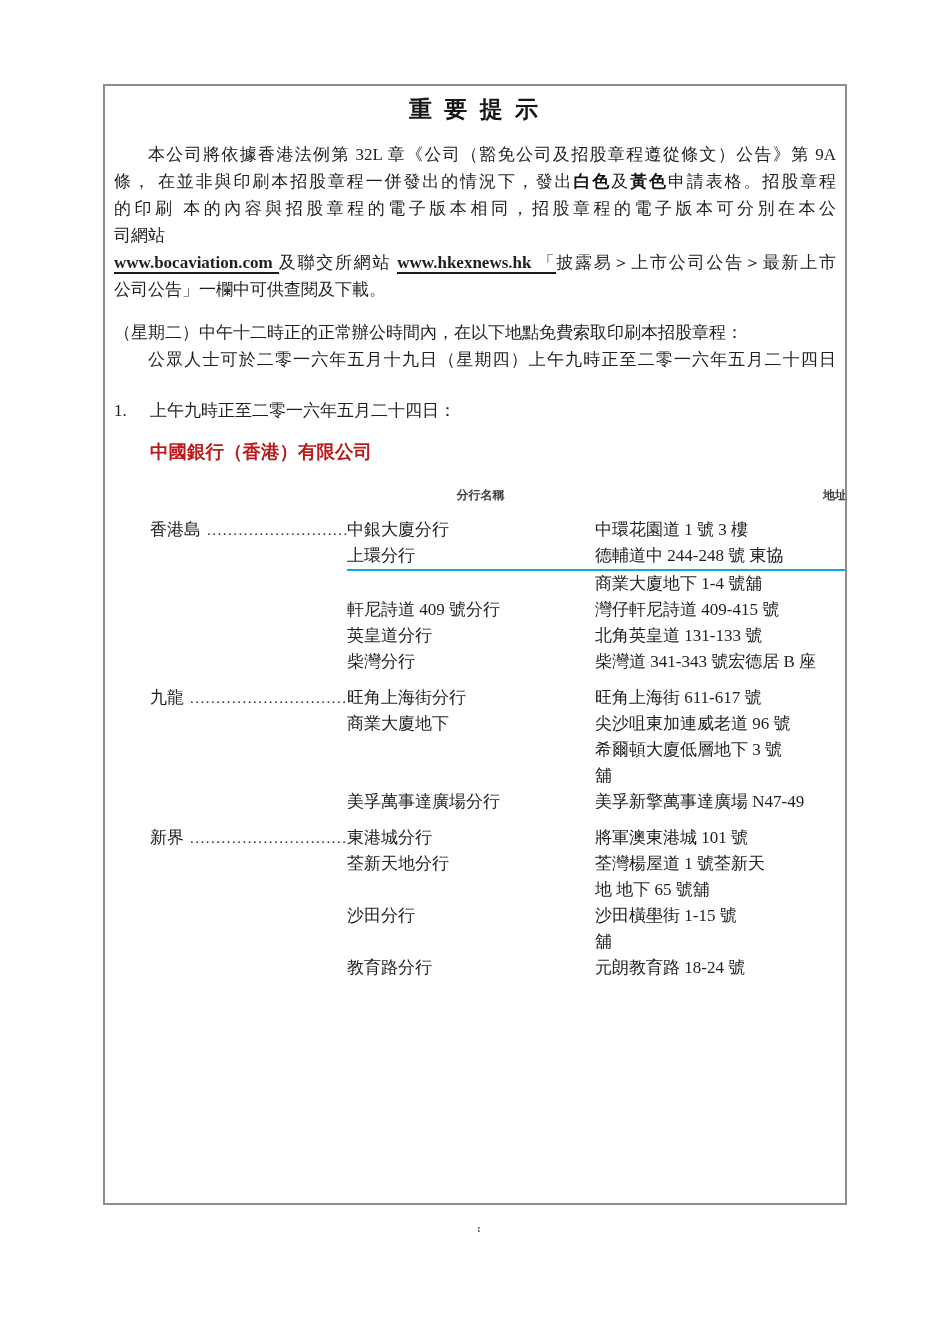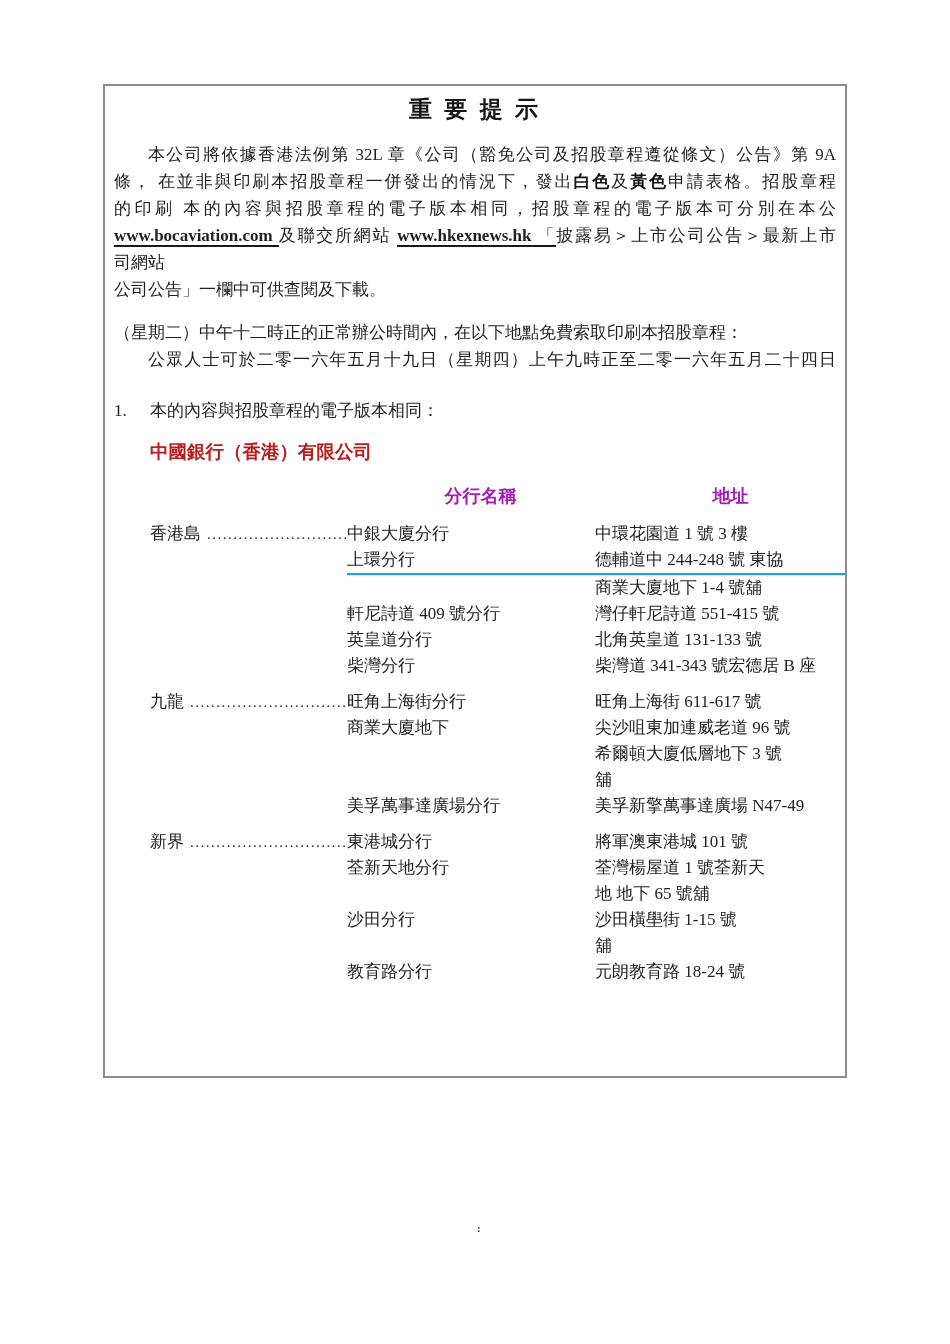--- a/index.html
+++ b/index.html
@@ -8,21 +8,21 @@
     background:#ffffff;
     font-family:"Liberation Serif","DejaVu Serif",serif;
     color:#1f1f1f;
     position:relative;
     -webkit-font-smoothing:antialiased;
   }
   .page{position:absolute;inset:0;background:#ffffff;}
   .border-box{
     position:absolute;
     left:103px;top:84px;
-    width:744px;height:994px;
+    width:744px;height:1121px;
     border:2px solid #8c8c8c;
     box-sizing:border-box;
     padding:0 9px;
     overflow:hidden;
   }
   .doc-title{
     margin:8px 0 0 0;
     text-align:center;
     font-family:"Liberation Sans","DejaVu Sans",sans-serif;
     font-weight:bold;
@@ -43,24 +43,24 @@
     margin:15px 0 0 36px;
     font-family:"Liberation Sans","DejaVu Sans",sans-serif;
     font-weight:bold;
     font-size:18.5px;
     color:#b91c1c;
   }
   .btable{margin:20px 0 0 36px;font-size:17px;}
   .thead{display:flex;margin-bottom:13px;}
   .thead .hc1{width:197px;flex:0 0 197px;}
   .thead .hc2{width:248px;flex:0 0 248px;text-align:center;}
-  .thead .hc3{width:252px;flex:0 0 252px;text-align:center;}
+  .thead .hc3{width:252px;flex:0 0 252px;text-align:right;}
   .th-label{
     font-family:"Liberation Sans","DejaVu Sans",sans-serif;
-    font-weight:bold;font-size:18px;color:#a21caf;margin-left:19px;
+    font-weight:bold;font-size:12px;color:#404040;margin-left:19px;
   }
   .tgroup{margin-bottom:10px;}
   .trow{display:flex;align-items:flex-start;}
   .cell-region{width:197px;flex:0 0 197px;display:flex;align-items:flex-start;overflow:hidden;line-height:26px;}
   .region-name{white-space:nowrap;padding-right:6px;}
   .dots{flex:1;overflow:hidden;white-space:nowrap;letter-spacing:1.5px;font-size:15px;color:#2a2a2a;}
   .cell-branch{width:248px;flex:0 0 248px;line-height:26px;}
   .cell-address{width:252px;flex:0 0 252px;line-height:26px;}
   .aline,.bline{display:block;white-space:nowrap;}
   .trow.u-row .bline.first,.trow.u-row .aline.first{border-bottom:2px solid #0ea5e9;}
@@ -74,33 +74,33 @@
 
 <div class="page">
   <div class="border-box">
 
     <h1 class="doc-title">重 要 提 示</h1>
 
     <div class="para">
         <span class="pline just indent"><span>本公司將依據香港法例第 32L 章《公司（豁免公司及招股章程遵從條文）公告》第 9A</span></span>
         <span class="pline just"><span>條， 在並非與印刷本招股章程一併發出的情況下，發出</span><span class="seg-b">白色</span><span>及</span><span class="seg-b">黃色</span><span>申請表格。招股章程</span></span>
         <span class="pline just"><span>的印刷 本的內容與招股章程的電子版本相同，招股章程的電子版本可分別在本公</span></span>
+        <span class="pline"><span>司網站</span></span>
         <span class="pline just"><span class="seg-bu">www.bocaviation.com </span><span>及聯交所網站 </span><span class="seg-bu">www.hkexnews.hk</span><span class="seg-u"> 「</span><span>披露易＞上市公司公告＞最新上市</span></span>
-        <span class="pline"><span>司網站</span></span>
         <span class="pline"><span>公司公告」一欄中可供查閱及下載。</span></span>
       </div>
 
     <div class="para">
         <span class="pline"><span>（星期二）中午十二時正的正常辦公時間內，在以下地點免費索取印刷本招股章程：</span></span>
         <span class="pline just indent"><span>公眾人士可於二零一六年五月十九日（星期四）上午九時正至二零一六年五月二十四日</span></span>
       </div>
 
     <div class="list-row">
       <span class="list-num">1.</span>
-      <span class="list-text">本的內容與招股章程的電子版本相同：</span>
+      <span class="list-text">上午九時正至二零一六年五月二十四日：</span>
     </div>
 
     <div class="bank-heading">中國銀行（香港）有限公司</div>
 
     <div class="btable">
       <div class="thead">
         <div class="hc1"></div>
         <div class="hc2"><span class="th-label">分行名稱</span></div>
         <div class="hc3"><span class="th-label">地址</span></div>
       </div>
@@ -127,21 +127,21 @@
                 <span class="aline first">德輔道中 244-248 號 東協</span>
                 <span class="aline">商業大廈地下 1-4 號舖</span>
               </div>
             </div>
             <div class="trow">
               <div class="cell-region"></div>
               <div class="cell-branch">
                 <span class="bline first">軒尼詩道 409 號分行</span>
               </div>
               <div class="cell-address">
-                <span class="aline first">灣仔軒尼詩道 551-415 號</span>
+                <span class="aline first">灣仔軒尼詩道 409-415 號</span>
               </div>
             </div>
             <div class="trow">
               <div class="cell-region"></div>
               <div class="cell-branch">
                 <span class="bline first">英皇道分行</span>
               </div>
               <div class="cell-address">
                 <span class="aline first">北角英皇道 131-133 號</span>
               </div>

